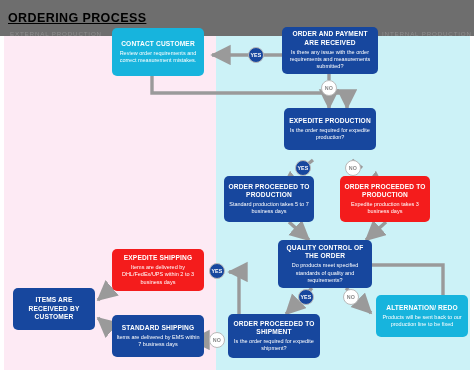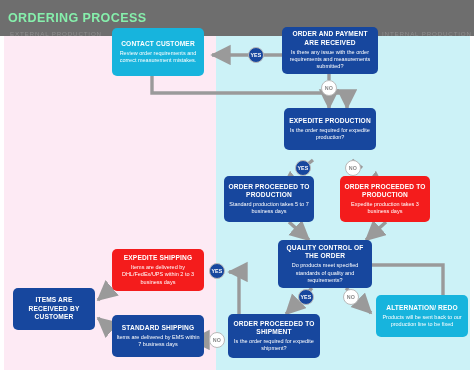--- a/index.html
+++ b/index.html
@@ -6,23 +6,23 @@
   body{font-family:"Liberation Sans",sans-serif;}
   #canvas{
     position:relative;width:474px;height:377px;overflow:hidden;
     background:#ffffff;box-sizing:border-box;
   }
   .zone{position:absolute;top:20px;height:350px;}
   #zone-external{left:4px;width:212px;background:#fdeaf4;}
   #zone-internal{left:216px;width:254px;background:#ccf2f7;}
   #titlebar{
     position:absolute;left:0;top:0;width:474px;height:36px;
-    background:#6e6e6e;color:#86efac;
+    background:#6e6e6e;color:#000000;
     font-size:12.5px;font-weight:bold;letter-spacing:.4px;
-    display:flex;align-items:center;padding-left:8px;box-sizing:border-box;
+    display:flex;align-items:center;padding-left:8px;box-sizing:border-box;text-decoration:underline;
   }
   .zone-label{
     position:absolute;color:#8d8d8d;font-size:6.2px;letter-spacing:.85px;
     font-weight:normal;white-space:nowrap;
   }
   #lbl-external{left:10px;top:30px;}
   #lbl-internal{left:382px;top:30px;}
 
   svg#wires{position:absolute;left:0;top:0;width:474px;height:377px;}
 

